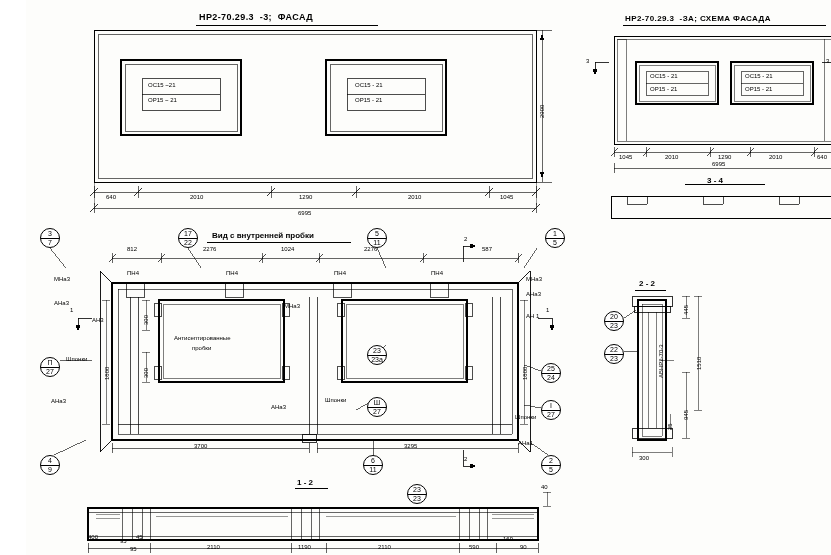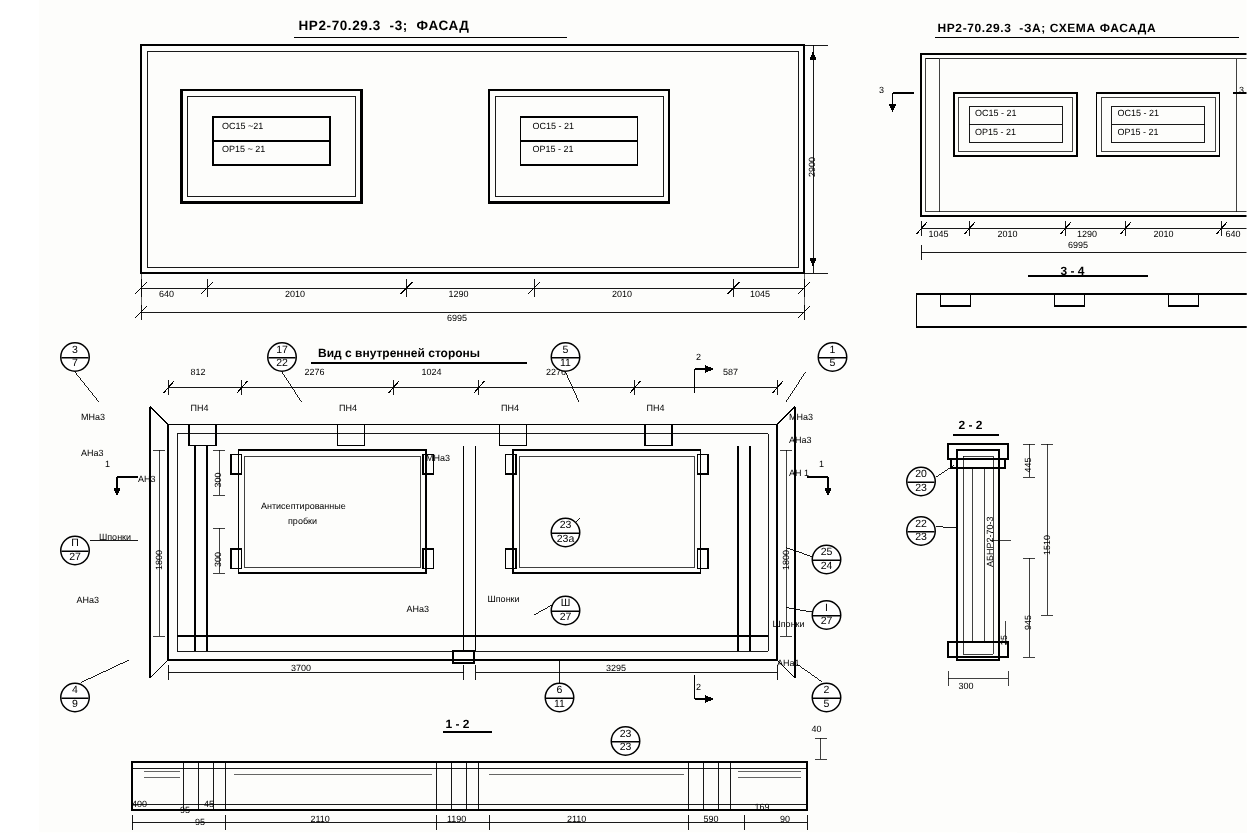--- a/index.html
+++ b/index.html
@@ -459,21 +459,21 @@
 
   <div class="lbl xs" style="left:593px; top:154px;">1045</div>
   <div class="lbl xs" style="left:639px; top:154px;">2010</div>
   <div class="lbl xs" style="left:692px; top:154px;">1290</div>
   <div class="lbl xs" style="left:743px; top:154px;">2010</div>
   <div class="lbl xs" style="left:791px; top:154px;">640</div>
   <div class="lbl xs" style="left:686px; top:161px;">6995</div>
 
   <div class="lbl b" style="left:681px; top:176px; font-size:8px;">3 - 4</div>
 
-  <div class="lbl b" style="left:186px; top:231px; font-size:8px;">Вид с внутренней стороны</div>
+  <div class="lbl b" style="left:186px; top:231px; font-size:8px;">Вид с внутренней пробки</div>
 
   <div class="lbl xs" style="left:101px; top:246px;">812</div>
   <div class="lbl xs" style="left:177px; top:246px;">2276</div>
   <div class="lbl xs" style="left:255px; top:246px;">1024</div>
   <div class="lbl xs" style="left:338px; top:246px;">2276</div>
   <div class="lbl xs" style="left:456px; top:246px;">587</div>
 
   <div class="lbl xs" style="left:101px; top:270px;">ПН4</div>
   <div class="lbl xs" style="left:200px; top:270px;">ПН4</div>
   <div class="lbl xs" style="left:308px; top:270px;">ПН4</div>

